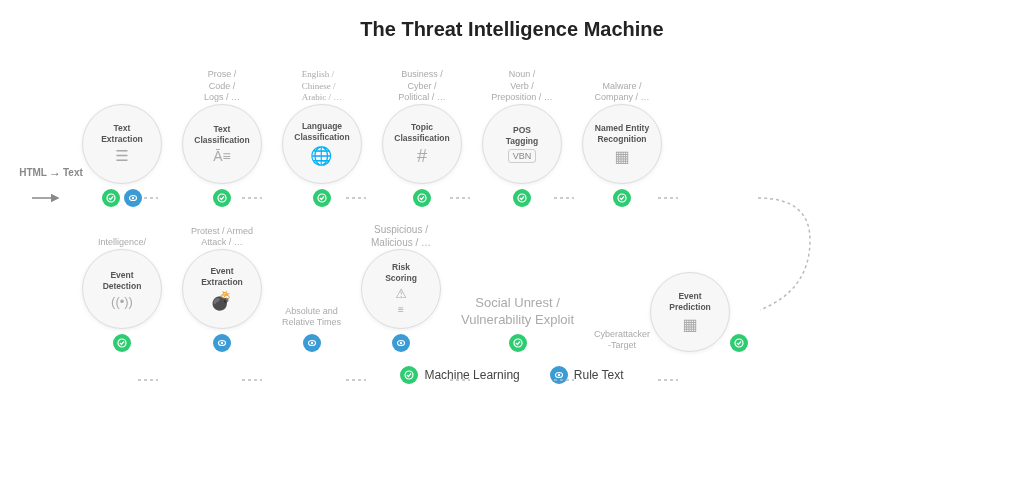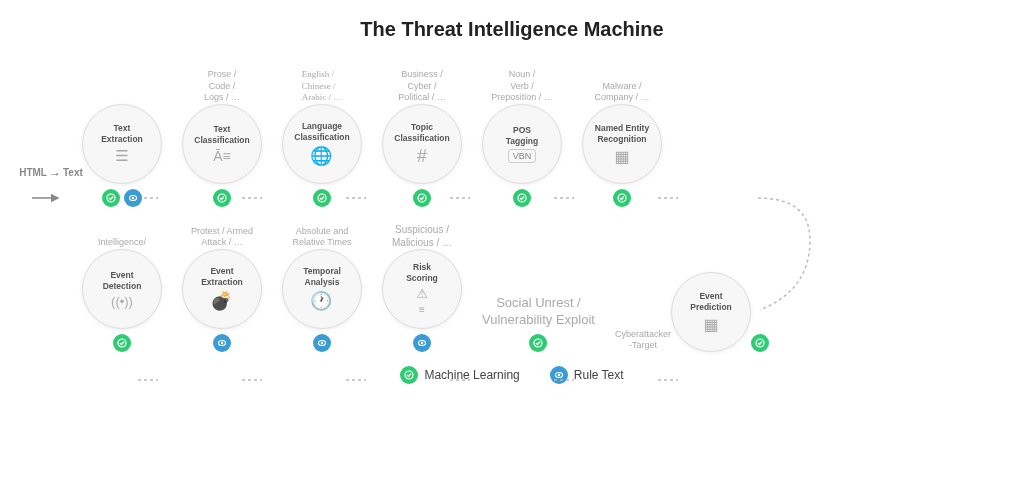--- a/index.html
+++ b/index.html
@@ -281,24 +281,20 @@
               <circle cx="5" cy="5" r="1.2" fill="#fff"></circle>
             </svg>
         </div>
       </div>
     </div>
 
     <div style="width:20px;padding-bottom:38px;"></div>
 
     <div style="display:flex;flex-direction:column;align-items:center;">
       <div style="font-size:9px;color:#aaa;text-align:center;min-height:30px;display:flex;align-items:flex-end;justify-content:center;line-height:1.3;">Absolute and<br>Relative Times</div>
-      <div class="circle">
-        <span style="font-size:8.5px;font-weight:700;color:#555;text-align:center;line-height:1.3;">Temporal<br>Analysis</span>
-        <span style="font-size:18px;color:#aaa;margin-top:2px;">🕐</span>
-      </div>
       <div class="badges">
         <div class="badge badge-blue" style="background:#3a9bd5;">
           <svg width="10" height="10" viewBox="0 0 10 10">
               <ellipse cx="5" cy="5" rx="3.5" ry="2.5" fill="none" stroke="#fff" stroke-width="1.2"></ellipse>
               <circle cx="5" cy="5" r="1.2" fill="#fff"></circle>
             </svg>
         </div>
       </div>
     </div>
 

